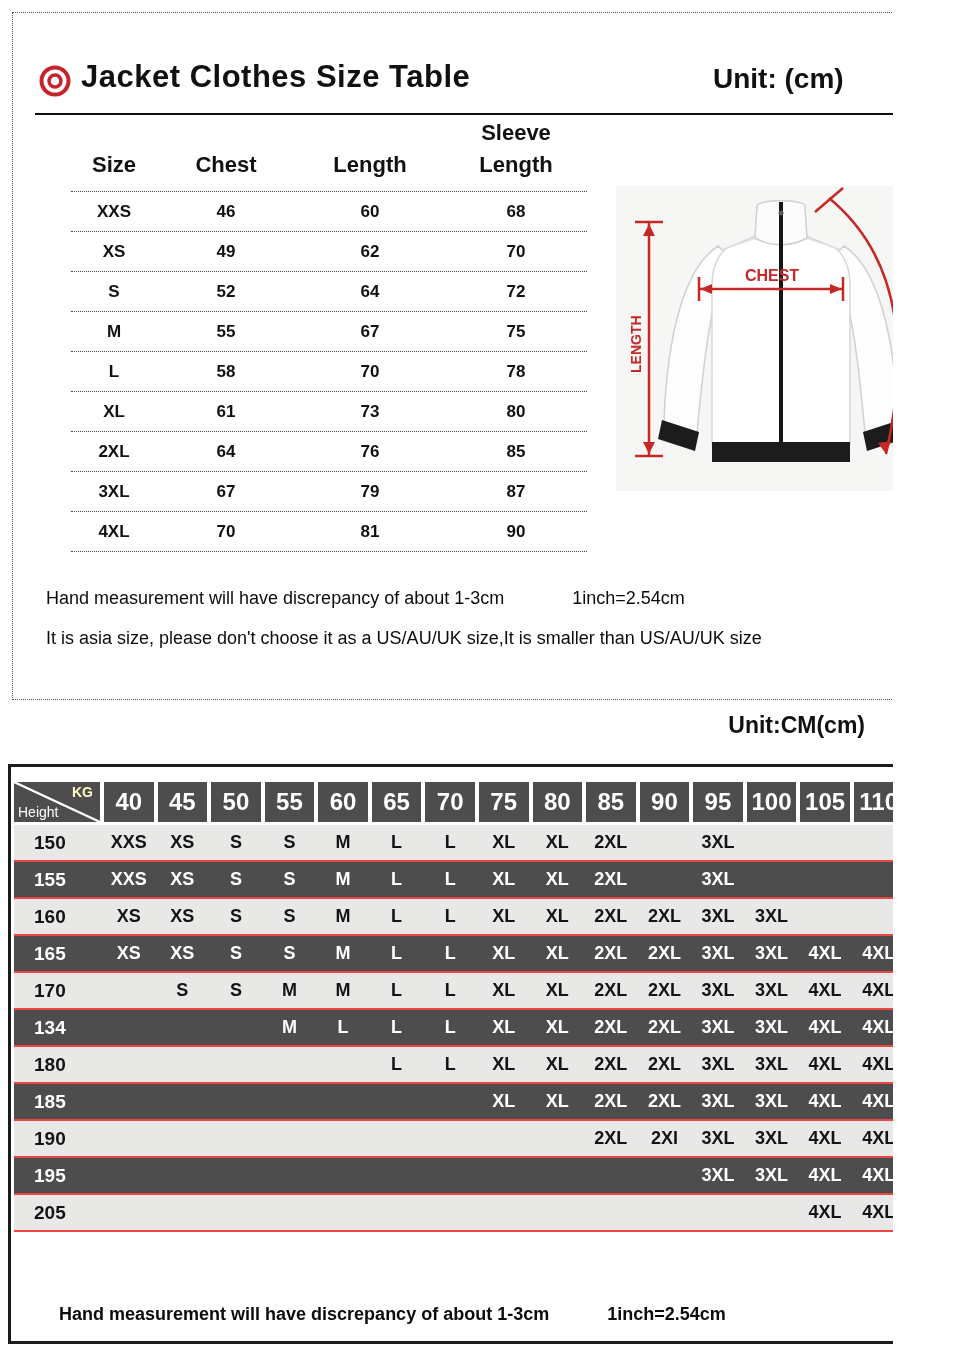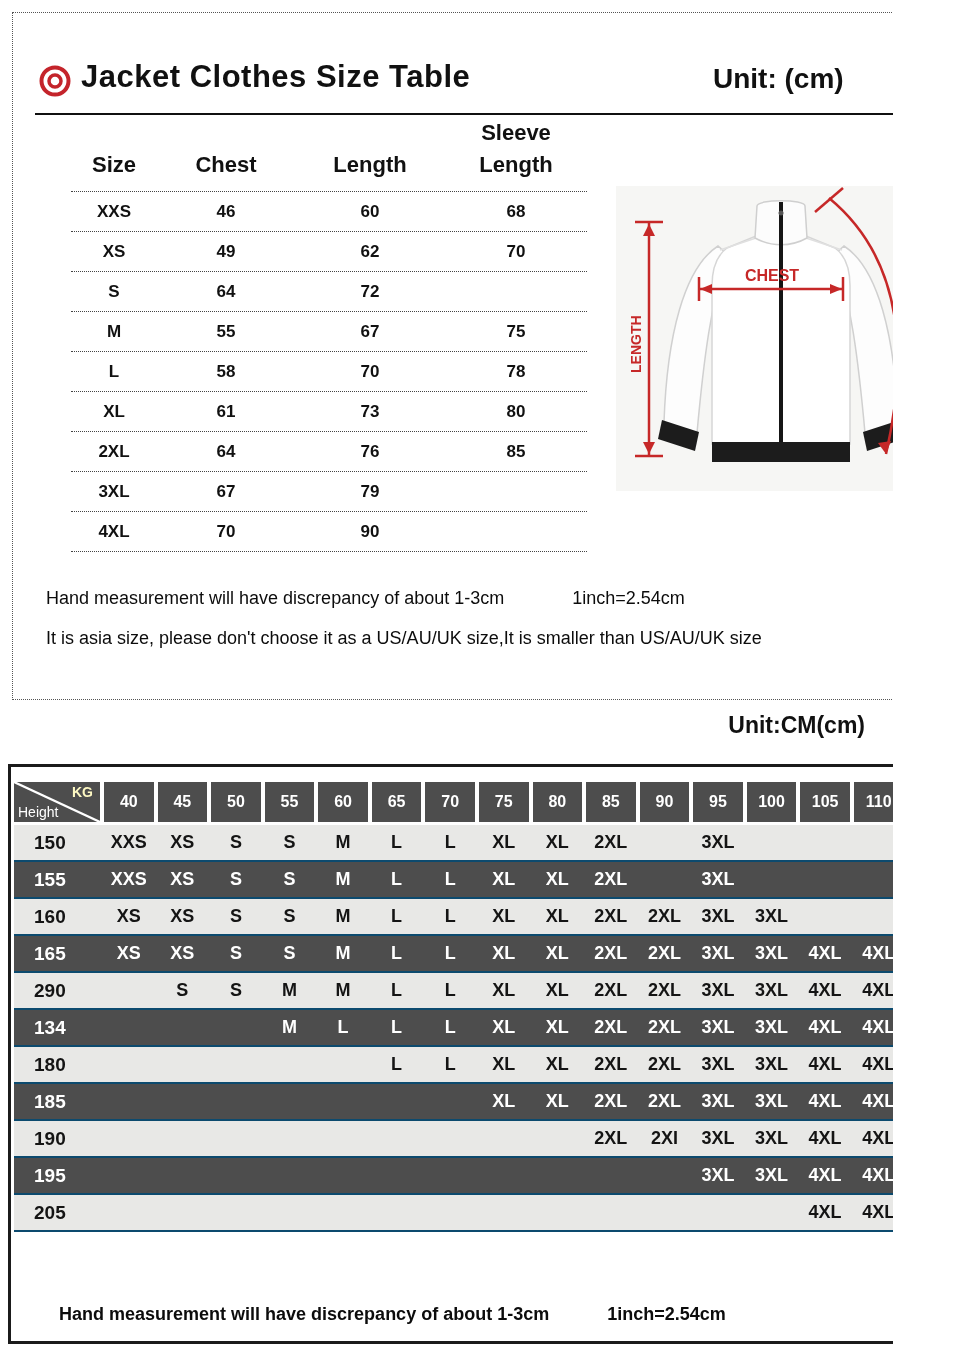--- a/index.html
+++ b/index.html
@@ -25,24 +25,24 @@
   .jacket{position:absolute;left:616px;top:186px;width:330px;height:305px;}
   
   .unit2{position:absolute;right:28px;top:712px;font-size:23px;font-weight:bold;}
   .bottombox{position:absolute;left:8px;top:764px;width:951px;height:574px;
              border:3px solid #1b1b1b;background:#fff;overflow:hidden;}
   .matrix-header{display:grid;grid-template-columns:88px repeat(16,1fr);height:40px;margin:15px 3px 3px 3px;}
   .corner{position:relative;background:#4d4d4d;margin-right:2px;}
   .corner svg{position:absolute;left:0;top:0;width:100%;height:100%;}
   .corner .kg{position:absolute;top:2px;right:7px;color:#fef9c3;font-weight:bold;font-size:14px;}
   .corner .ht{position:absolute;bottom:2px;left:4px;color:#fff;font-weight:normal;font-size:14px;}
-  .wcell{background:#4d4d4d;color:#fff;font-weight:bold;font-size:16px;text-align:center;
+  .wcell{background:#4d4d4d;color:#fff;font-weight:bold;font-size:24px;text-align:center;
          line-height:40px;margin:0 2px;}
   .mrow{display:grid;grid-template-columns:88px repeat(16,1fr);height:35px;line-height:35px;
-        border-bottom:2px solid #0c4a6e;margin:0 3px;}
+        border-bottom:2px solid #ef4444;margin:0 3px;}
   .mrow.light{background:#e8e8e6;color:#141414;}
   .mrow.dark{background:#4d4d4d;color:#fff;}
   .mlabel{font-weight:bold;font-size:19px;padding-left:20px;text-align:left;}
   .mcell{font-weight:bold;font-size:18px;text-align:center;}
   .mfooter{position:absolute;left:48px;bottom:16px;font-size:18px;font-weight:bold;color:#0c0c0c;}
   .mfooter .gap{display:inline-block;width:58px;}
 </style>
 </head>
 <body>
 
@@ -74,20 +74,21 @@
             <div class="scell">68</div>
           </div>
           <div class="srow">
             <div class="scell">XS</div>
             <div class="scell">49</div>
             <div class="scell">62</div>
             <div class="scell">70</div>
           </div>
           <div class="srow">
             <div class="scell">S</div>
+            <div class="scell">52</div>
             <div class="scell">64</div>
             <div class="scell">72</div>
           </div>
           <div class="srow">
             <div class="scell">M</div>
             <div class="scell">55</div>
             <div class="scell">67</div>
             <div class="scell">75</div>
           </div>
           <div class="srow">
@@ -105,24 +106,26 @@
           <div class="srow">
             <div class="scell">2XL</div>
             <div class="scell">64</div>
             <div class="scell">76</div>
             <div class="scell">85</div>
           </div>
           <div class="srow">
             <div class="scell">3XL</div>
             <div class="scell">67</div>
             <div class="scell">79</div>
+            <div class="scell">87</div>
           </div>
           <div class="srow">
             <div class="scell">4XL</div>
             <div class="scell">70</div>
+            <div class="scell">81</div>
             <div class="scell">90</div>
           </div>
         </div>
     </div>
 
     <div class="note1">
       <span>Hand measurement will have discrepancy of about 1-3cm</span><span class="gap"></span><span>1inch=2.54cm</span>
     </div>
     <div class="note2">It is asia size, please don't choose it as a US/AU/UK size,It is smaller than US/AU/UK size</div>
   </div>
@@ -268,21 +271,21 @@
           <div class="mcell">XL</div>
           <div class="mcell">2XL</div>
           <div class="mcell">2XL</div>
           <div class="mcell">3XL</div>
           <div class="mcell">3XL</div>
           <div class="mcell">4XL</div>
           <div class="mcell">4XL</div>
           <div class="mcell"></div>
         </div>
         <div class="mrow light">
-          <div class="mlabel">290</div>
+          <div class="mlabel">170</div>
           <div class="mcell"></div>
           <div class="mcell">S</div>
           <div class="mcell">S</div>
           <div class="mcell">M</div>
           <div class="mcell">M</div>
           <div class="mcell">L</div>
           <div class="mcell">L</div>
           <div class="mcell">XL</div>
           <div class="mcell">XL</div>
           <div class="mcell">2XL</div>

